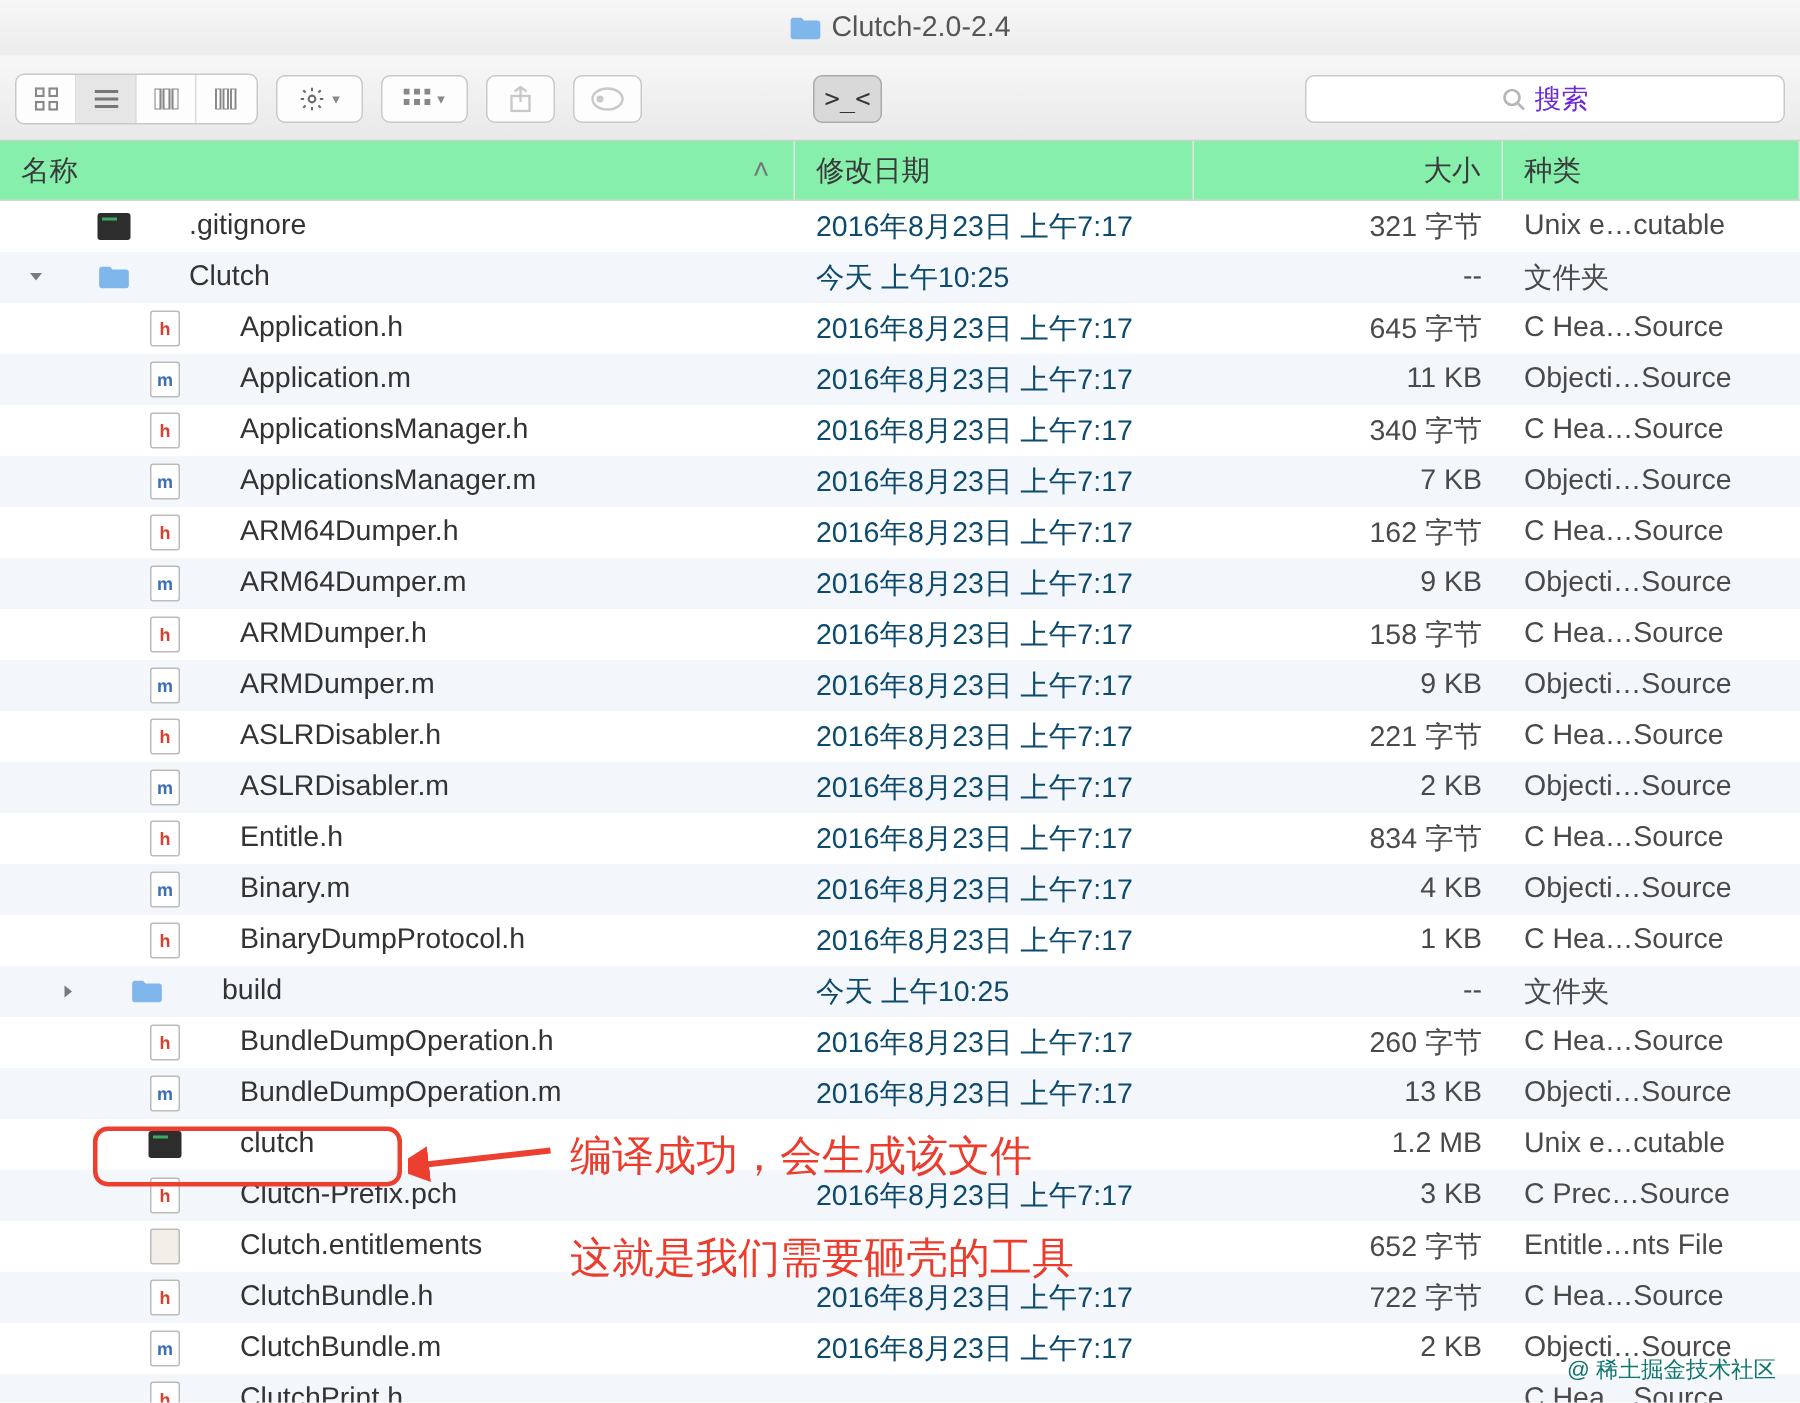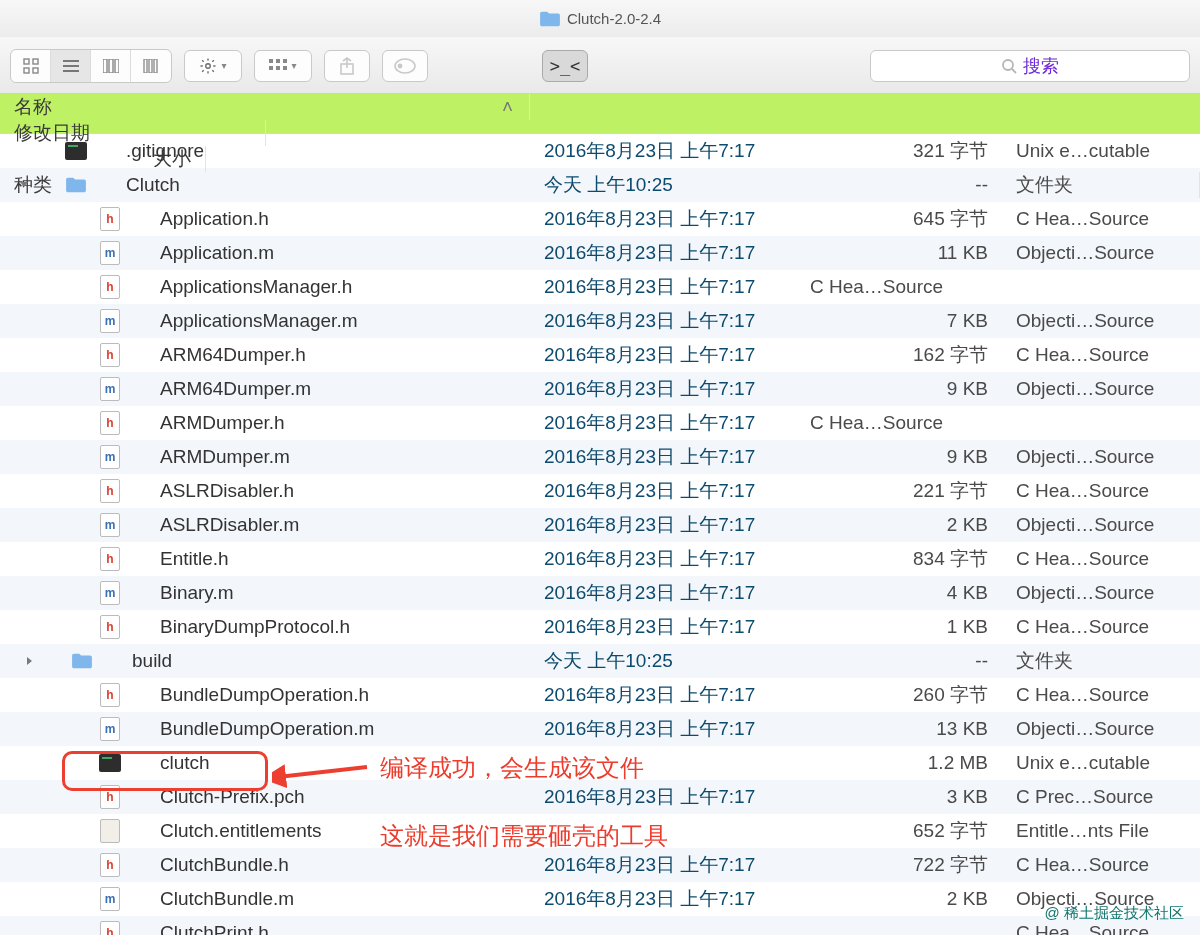--- a/index.html
+++ b/index.html
@@ -15,21 +15,21 @@
   }
   .titlebar {
     height: 38px;
     display: flex;
     align-items: center;
     justify-content: center;
     background: linear-gradient(#f7f7f7,#ececec);
     border-bottom: 1px solid transparent;
   }
   .titlebar .folder-icon { width: 22px; height: 18px; margin-right: 6px; }
-  .titlebar .title { font-size: 15px; color: #555; }
+  .titlebar .title { font-size: 19px; color: #555; }
   .toolbar {
     height: 56px;
     display: flex;
     align-items: center;
     padding: 0 10px;
     gap: 12px;
     background: linear-gradient(#f7f7f7,#e9e9e9);
     border-bottom: 1px solid #cfcfcf;
   }
   .seg {
@@ -64,23 +64,22 @@
     border: 1px solid #c9c9c9; border-radius: 6px;
     display: flex; align-items: center; justify-content: center;
     color: #b6b6b6; background: #fff;
   }
   .search svg { margin-right: 6px; }
   .search span { font-size: 18px; color:#6d28d9; }
   .header-row {
     height: 40px;
     display: flex;
     align-items: stretch;
-    background: #bef264;
+    background: #86efac;
     border-bottom: 1px solid #d6d6d6;
-    flex-direction: column;
   }
   .header-row .col {
     display: flex; align-items: center;
     padding: 0 14px;
     border-right: 1px solid #e3e3e3;
     color: #3a3a3a;
     font-size: 19px;
   }
   .col-name { width: 530px; position: relative; }
   .col-date { width: 266px; }
@@ -110,21 +109,21 @@
   .exec-ic::after { content:""; position:absolute; left:3px; top:3px; width:10px; height:1.5px; background:#3fa95f; }
   .ent-ic { width:20px; height:24px; border:1px solid #bbb; border-radius:2px; background:#f1efe8; }
   .highlight-box {
     position:absolute;
     border: 3px solid #ec3f2f;
     border-radius: 10px;
   }
   .anno {
     position:absolute;
     color:#eb3c2d;
-    font-size:24px;
+    font-size:28px;
     font-weight:400;
     white-space:nowrap;
   }
   .arrow { position:absolute; }
   .watermark { position:absolute; right:16px; bottom:12px; color:#0f766e; font-size:15px; }
 </style>
 </head>
 <body>
 
 <div class="titlebar">
@@ -285,20 +284,21 @@
     </div>
     <div class="row">
       <div class="c-name" style="padding-left:52px">
         <span class="disclosure"></span>
         <span class="file-icon">
           <div class="page h">h</div>
         </span>
         <span>ApplicationsManager.h</span>
       </div>
       <div class="c-date">2016年8月23日 上午7:17</div>
+      <div class="c-size">340 字节</div>
       <div class="c-kind">C Hea…Source</div>
     </div>
     <div class="row alt">
       <div class="c-name" style="padding-left:52px">
         <span class="disclosure"></span>
         <span class="file-icon">
           <div class="page m">m</div>
         </span>
         <span>ApplicationsManager.m</span>
       </div>
@@ -332,20 +332,21 @@
     </div>
     <div class="row">
       <div class="c-name" style="padding-left:52px">
         <span class="disclosure"></span>
         <span class="file-icon">
           <div class="page h">h</div>
         </span>
         <span>ARMDumper.h</span>
       </div>
       <div class="c-date">2016年8月23日 上午7:17</div>
+      <div class="c-size">158 字节</div>
       <div class="c-kind">C Hea…Source</div>
     </div>
     <div class="row alt">
       <div class="c-name" style="padding-left:52px">
         <span class="disclosure"></span>
         <span class="file-icon">
           <div class="page m">m</div>
         </span>
         <span>ARMDumper.m</span>
       </div>
@@ -407,21 +408,21 @@
         <span class="file-icon">
           <div class="page h">h</div>
         </span>
         <span>BinaryDumpProtocol.h</span>
       </div>
       <div class="c-date">2016年8月23日 上午7:17</div>
       <div class="c-size">1 KB</div>
       <div class="c-kind">C Hea…Source</div>
     </div>
     <div class="row alt">
-      <div class="c-name" style="padding-left:24px">
+      <div class="c-name" style="padding-left:40px">
         <span class="disclosure">
           <svg width="10" height="10" viewBox="0 0 10 10">
             <path d="M2 1l5 4-5 4z" fill="#7a7a7a"></path>
           </svg>
         </span>
         <span class="file-icon">
           <svg viewBox="0 0 24 20" width="22" height="18">
             <path fill="#7fb7ec" d="M1 4c0-1 .8-2 2-2h6l2 2h10c1.1 0 2 .9 2 2v10c0 1.1-.9 2-2 2H3c-1.1 0-2-.9-2-2V4z"></path>
           </svg>
         </span>

